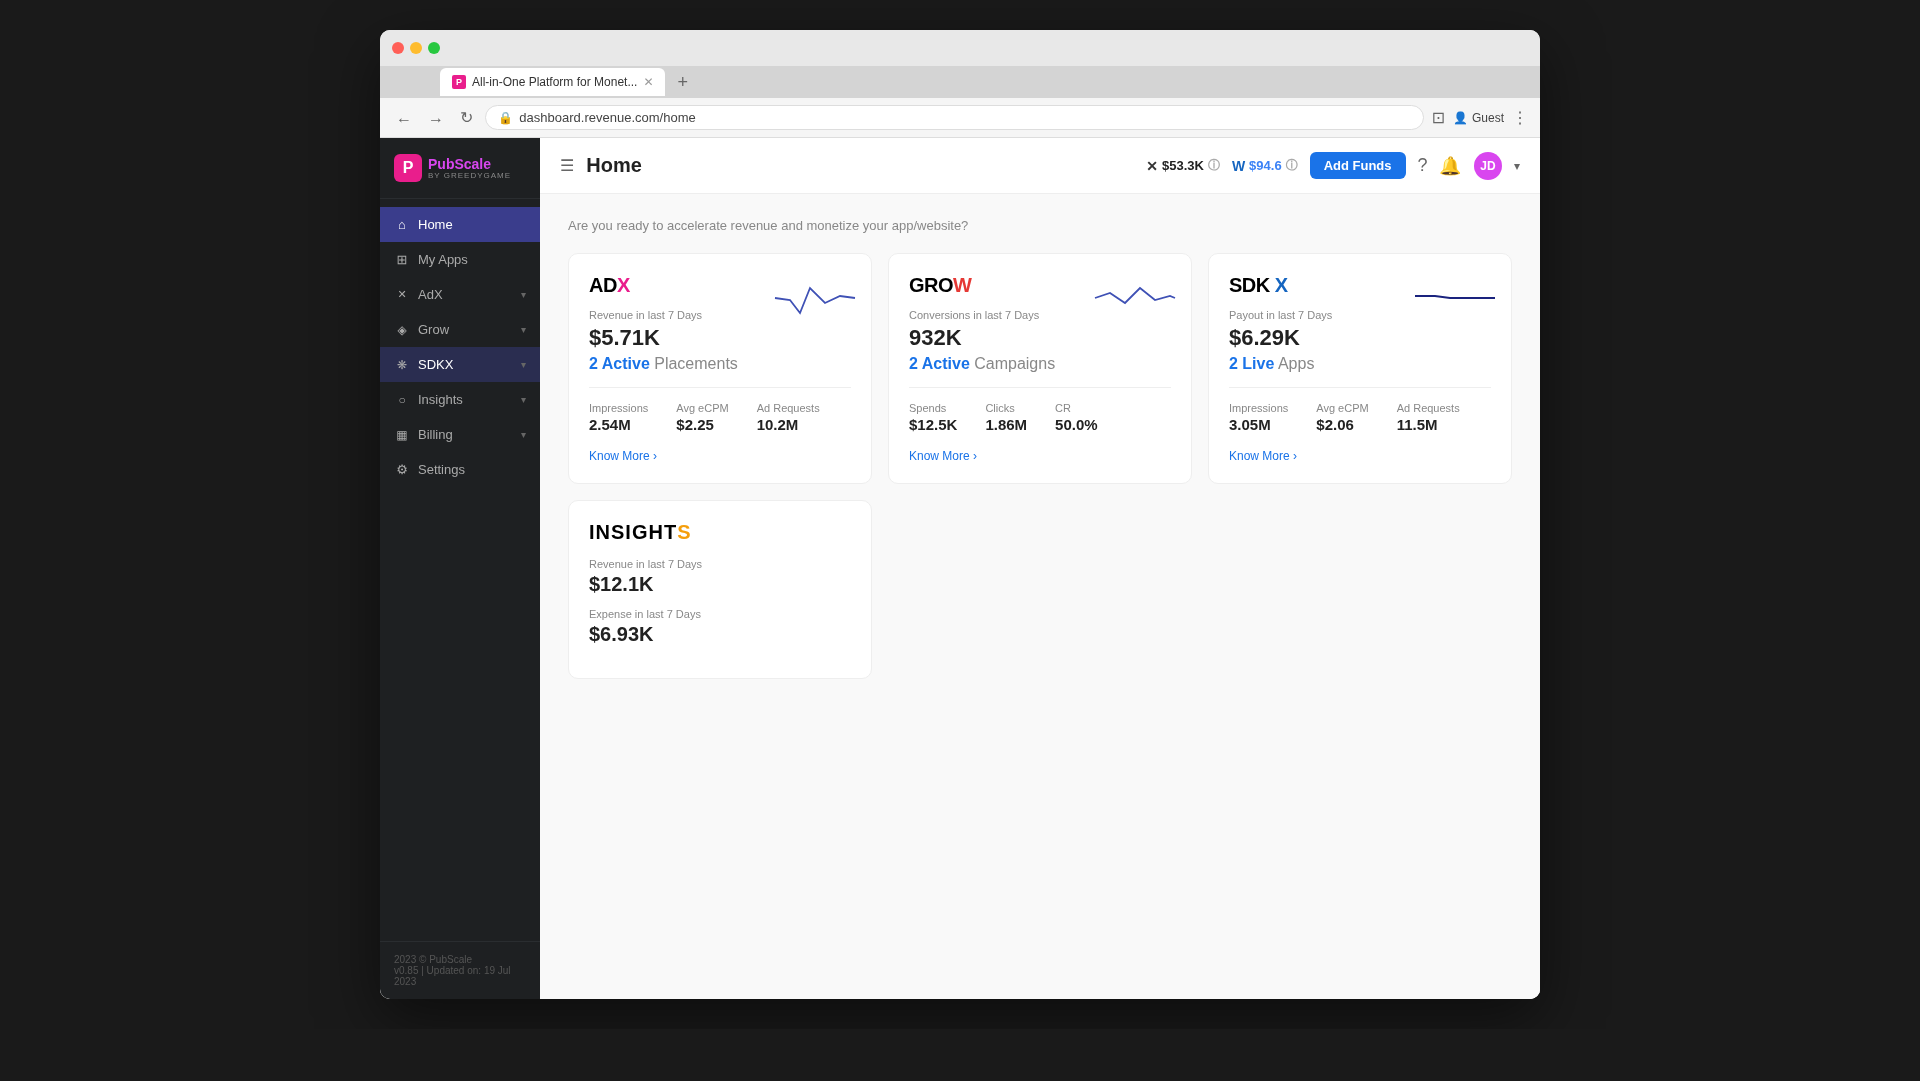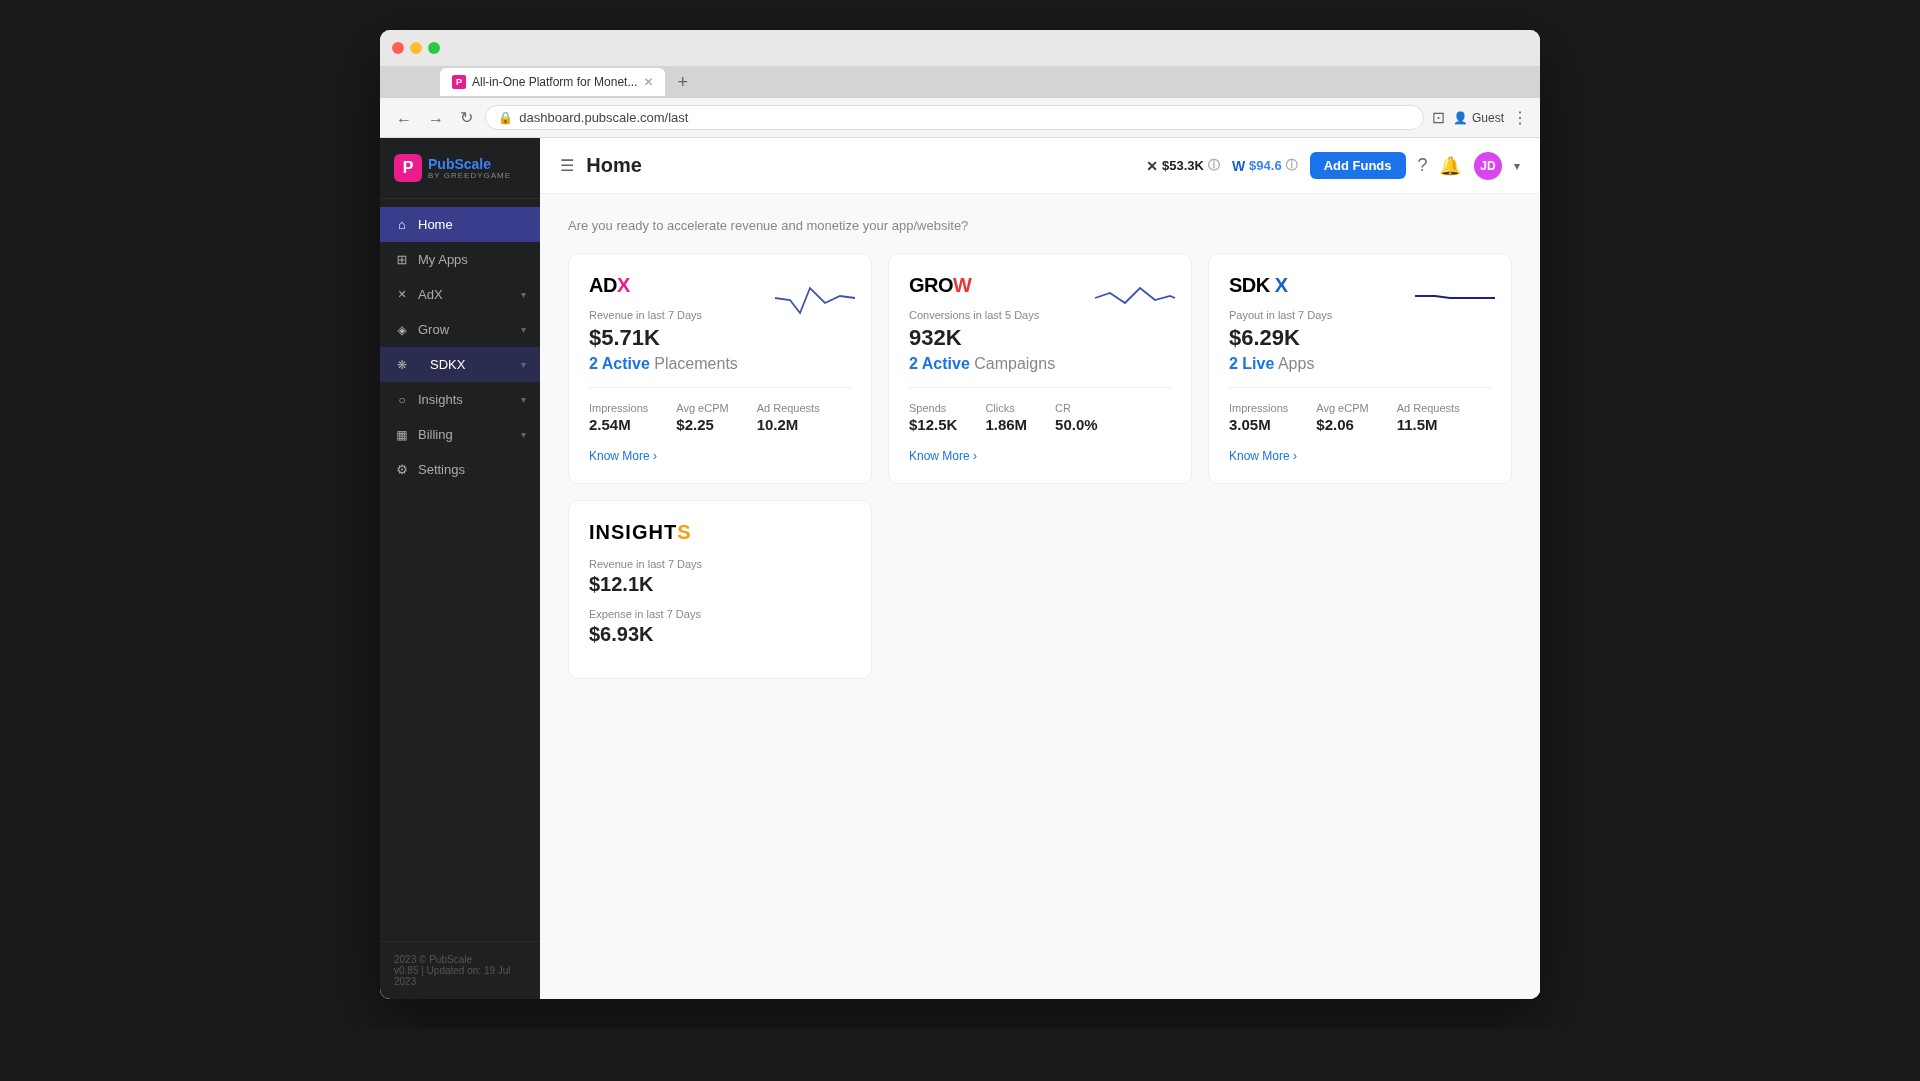--- a/index.html
+++ b/index.html
@@ -251,40 +251,40 @@
     </div>
     <span class="tab-new">+</span>
   </div>
 
   <div class="browser-navbar">
     <button class="nav-btn">←</button>
     <button class="nav-btn">→</button>
     <button class="nav-btn">↻</button>
     <div class="address-bar">
       <span class="lock-icon">🔒</span>
-      <span>dashboard.pubscale.com/last</span>
+      <span>dashboard.revenue.com/home</span>
     </div>
     <div class="nav-right">
       <button class="nav-right-btn">⊡</button>
       <div style="display:flex;align-items:center;gap:4px;">
         <span style="font-size:12px;color:#666;">👤</span>
         <span style="font-size:12px;color:#444;">Guest</span>
       </div>
       <button class="nav-right-btn">⋮</button>
     </div>
   </div>
 
   <div class="app-container">
 
     <div class="sidebar">
       <div class="sidebar-logo">
         <div style="display:flex;align-items:center;gap:6px;">
           <div style="width:28px;height:28px;background:#e91e8c;border-radius:6px;display:flex;align-items:center;justify-content:center;color:#fff;font-weight:900;font-size:16px;">P</div>
           <div>
-            <div style="color:#3b82f6;font-weight:700;font-size:14px;line-height:1;">PubScale</div>
+            <div style="color:#d946ef;font-weight:700;font-size:14px;line-height:1;">PubScale</div>
             <div style="color:#888;font-size:8px;letter-spacing:1px;">BY GREEDYGAME</div>
           </div>
         </div>
       </div>
       <nav class="sidebar-nav">
 
         <div class="nav-item active">
           <span class="nav-icon">⌂</span>
           <span class="nav-label">Home</span>
         </div>
@@ -302,21 +302,21 @@
 
         <div class="nav-item">
           <span class="nav-icon" style="font-size:12px;">◈</span>
           <span class="nav-label">Grow</span>
           <span class="nav-arrow">▾</span>
         </div>
 
         <div class="nav-item" style="background:#2a2d50;position:relative;">
 
           <span class="nav-icon" style="font-size:12px;">❋</span>
-          <span class="nav-label" style="color:#fff;margin-left:12px;">SDKX</span>
+          <span class="nav-label" style="color:#fff;">SDKX</span>
           <span class="nav-arrow">▾</span>
         </div>
 
         <div class="nav-item">
           <span class="nav-icon" style="font-size:12px;">○</span>
           <span class="nav-label">Insights</span>
           <span class="nav-arrow">▾</span>
         </div>
 
         <div class="nav-item">
@@ -399,21 +399,21 @@
 
           <div class="card">
             <div class="card-title">
               <span>GRO</span><span class="grow-w">W</span>
             </div>
             <div class="card-sparkline">
               <svg class="sparkline" width="80" height="40" viewBox="0 0 80 40">
                 <polyline points="0,20 15,15 30,25 45,10 60,22 75,18 80,20" fill="none" stroke="#3f51b5" stroke-width="1.8"></polyline>
               </svg>
             </div>
-            <div class="card-metric-label">Conversions in last 5 Days</div>
+            <div class="card-metric-label">Conversions in last 7 Days</div>
             <div class="card-value">932K</div>
             <div class="card-active-label">
               <span>2 <span style="color:#1a73e8;">Active</span></span> Campaigns
             </div>
             <hr class="divider">
             <div class="card-stats">
               <div>
                 <div class="card-stat-label">Spends</div>
                 <div class="card-stat-value">$12.5K</div>
               </div>

